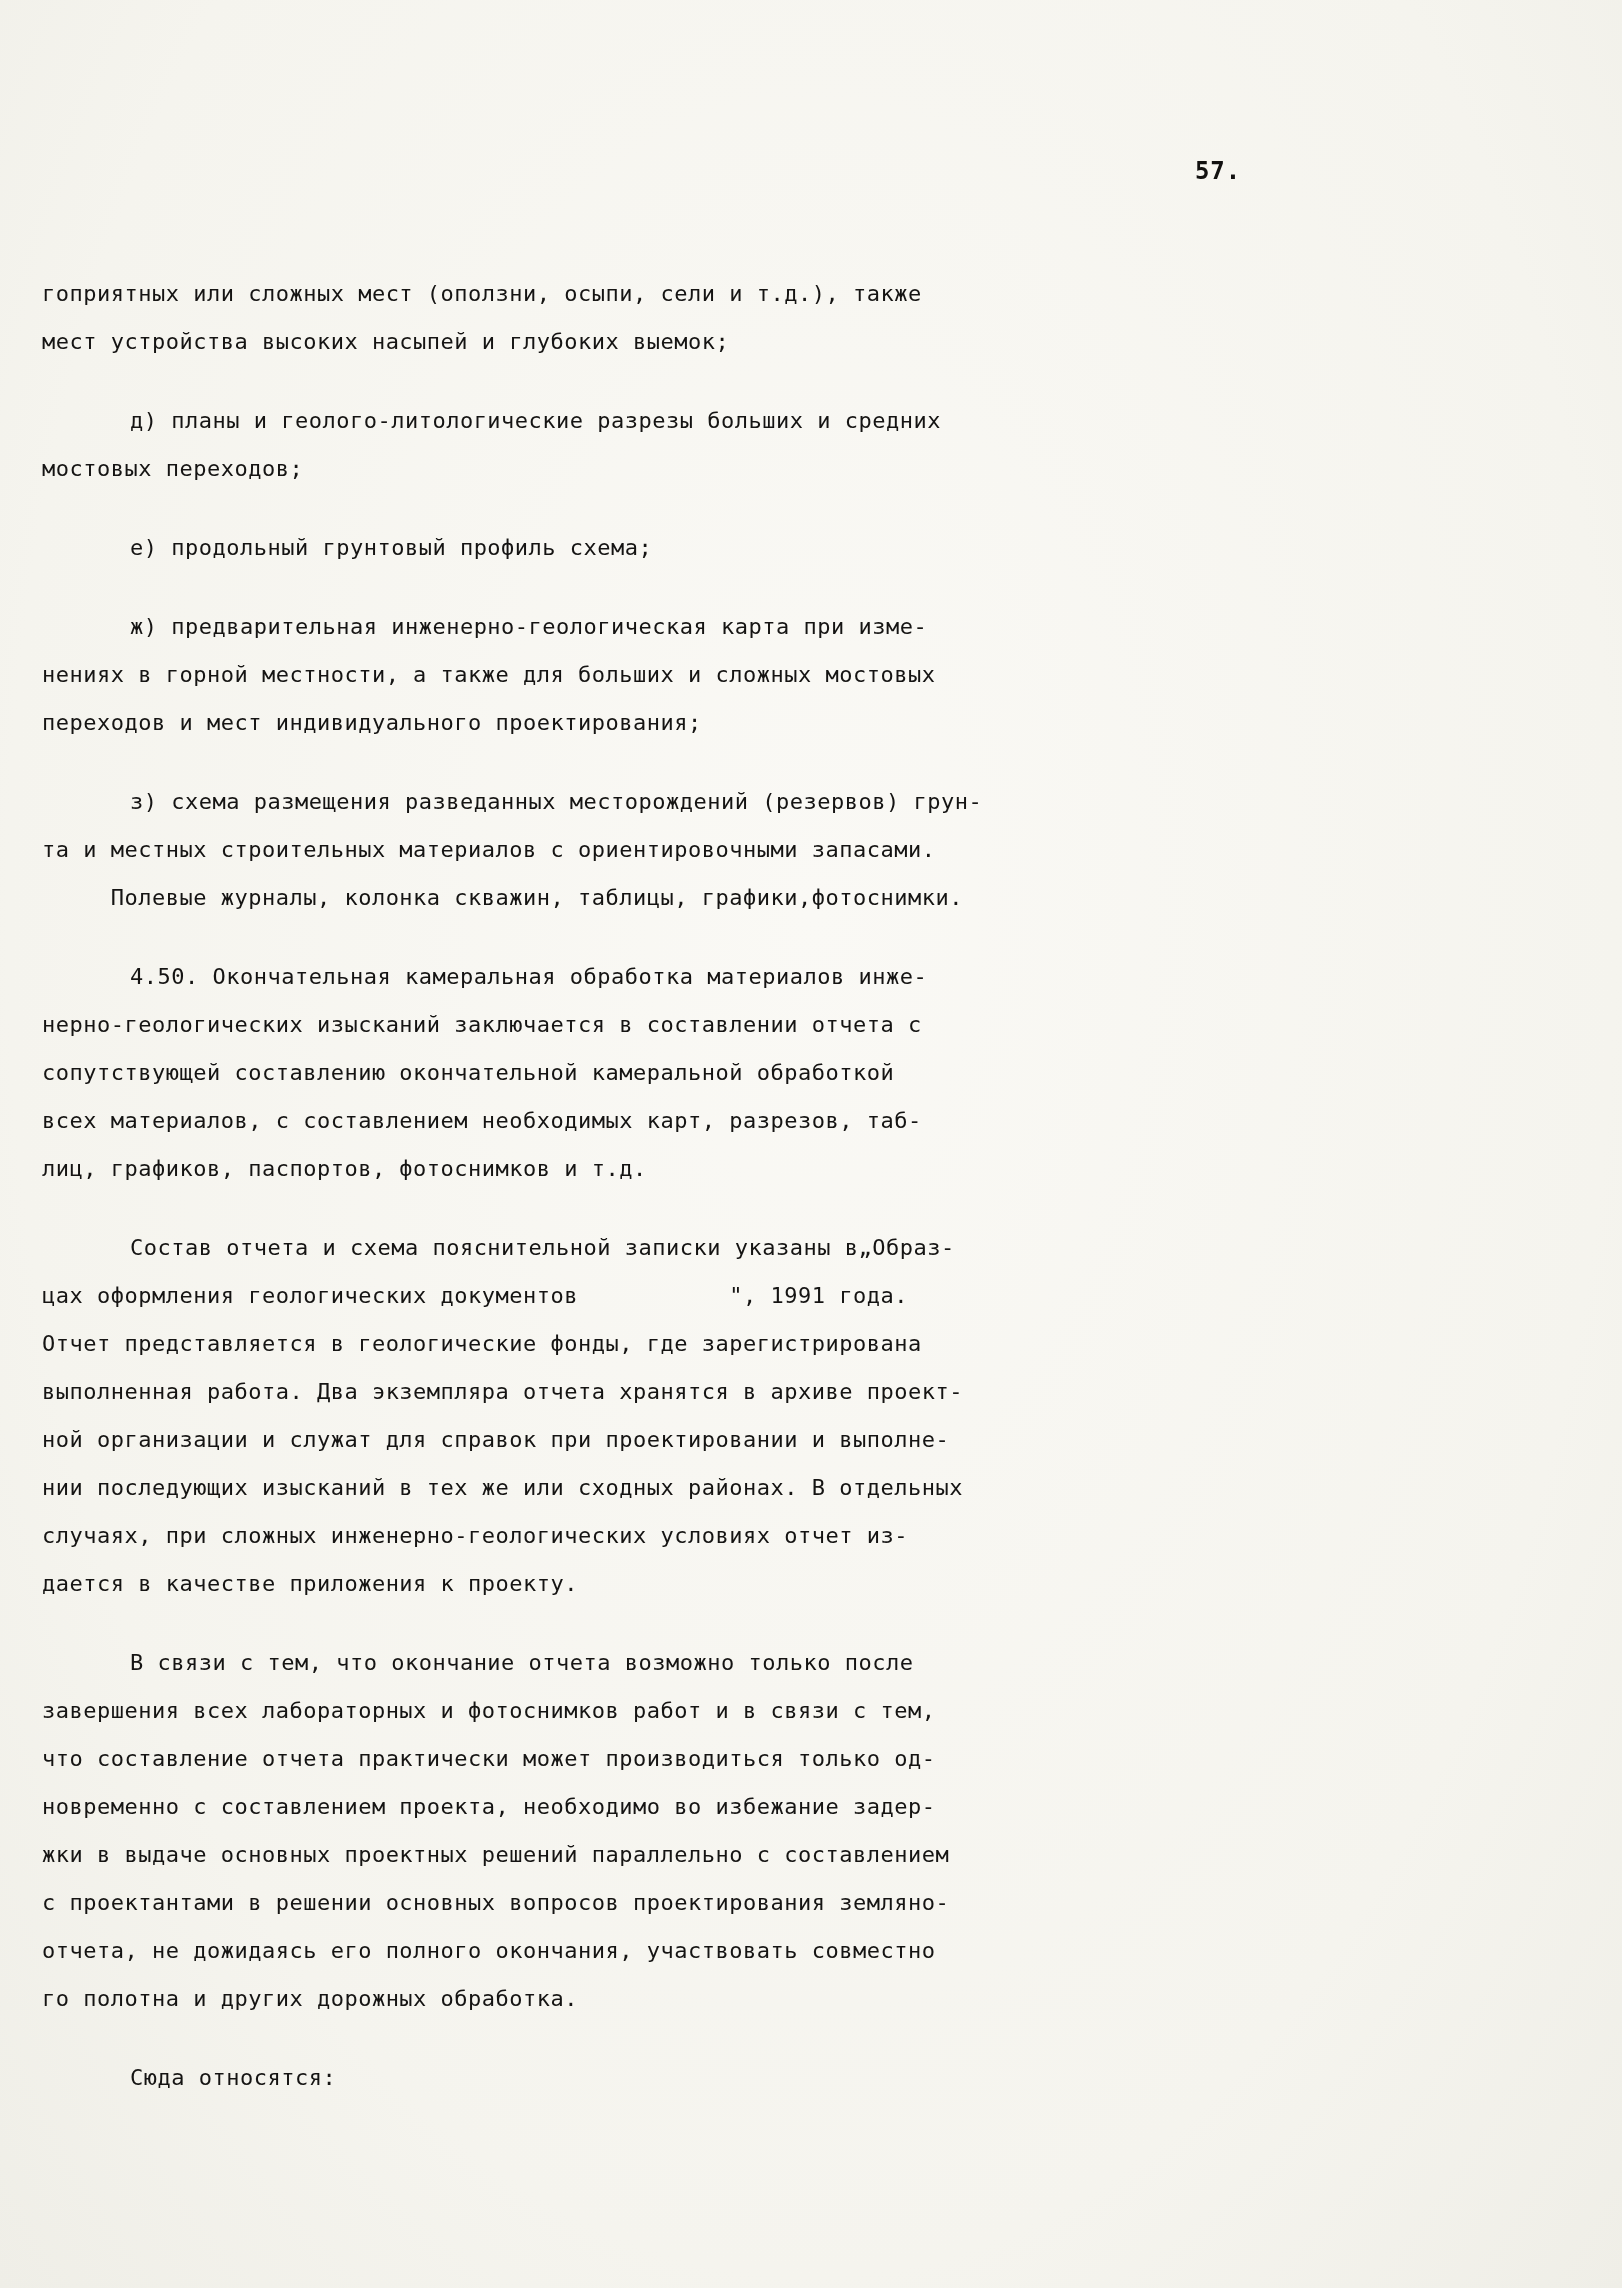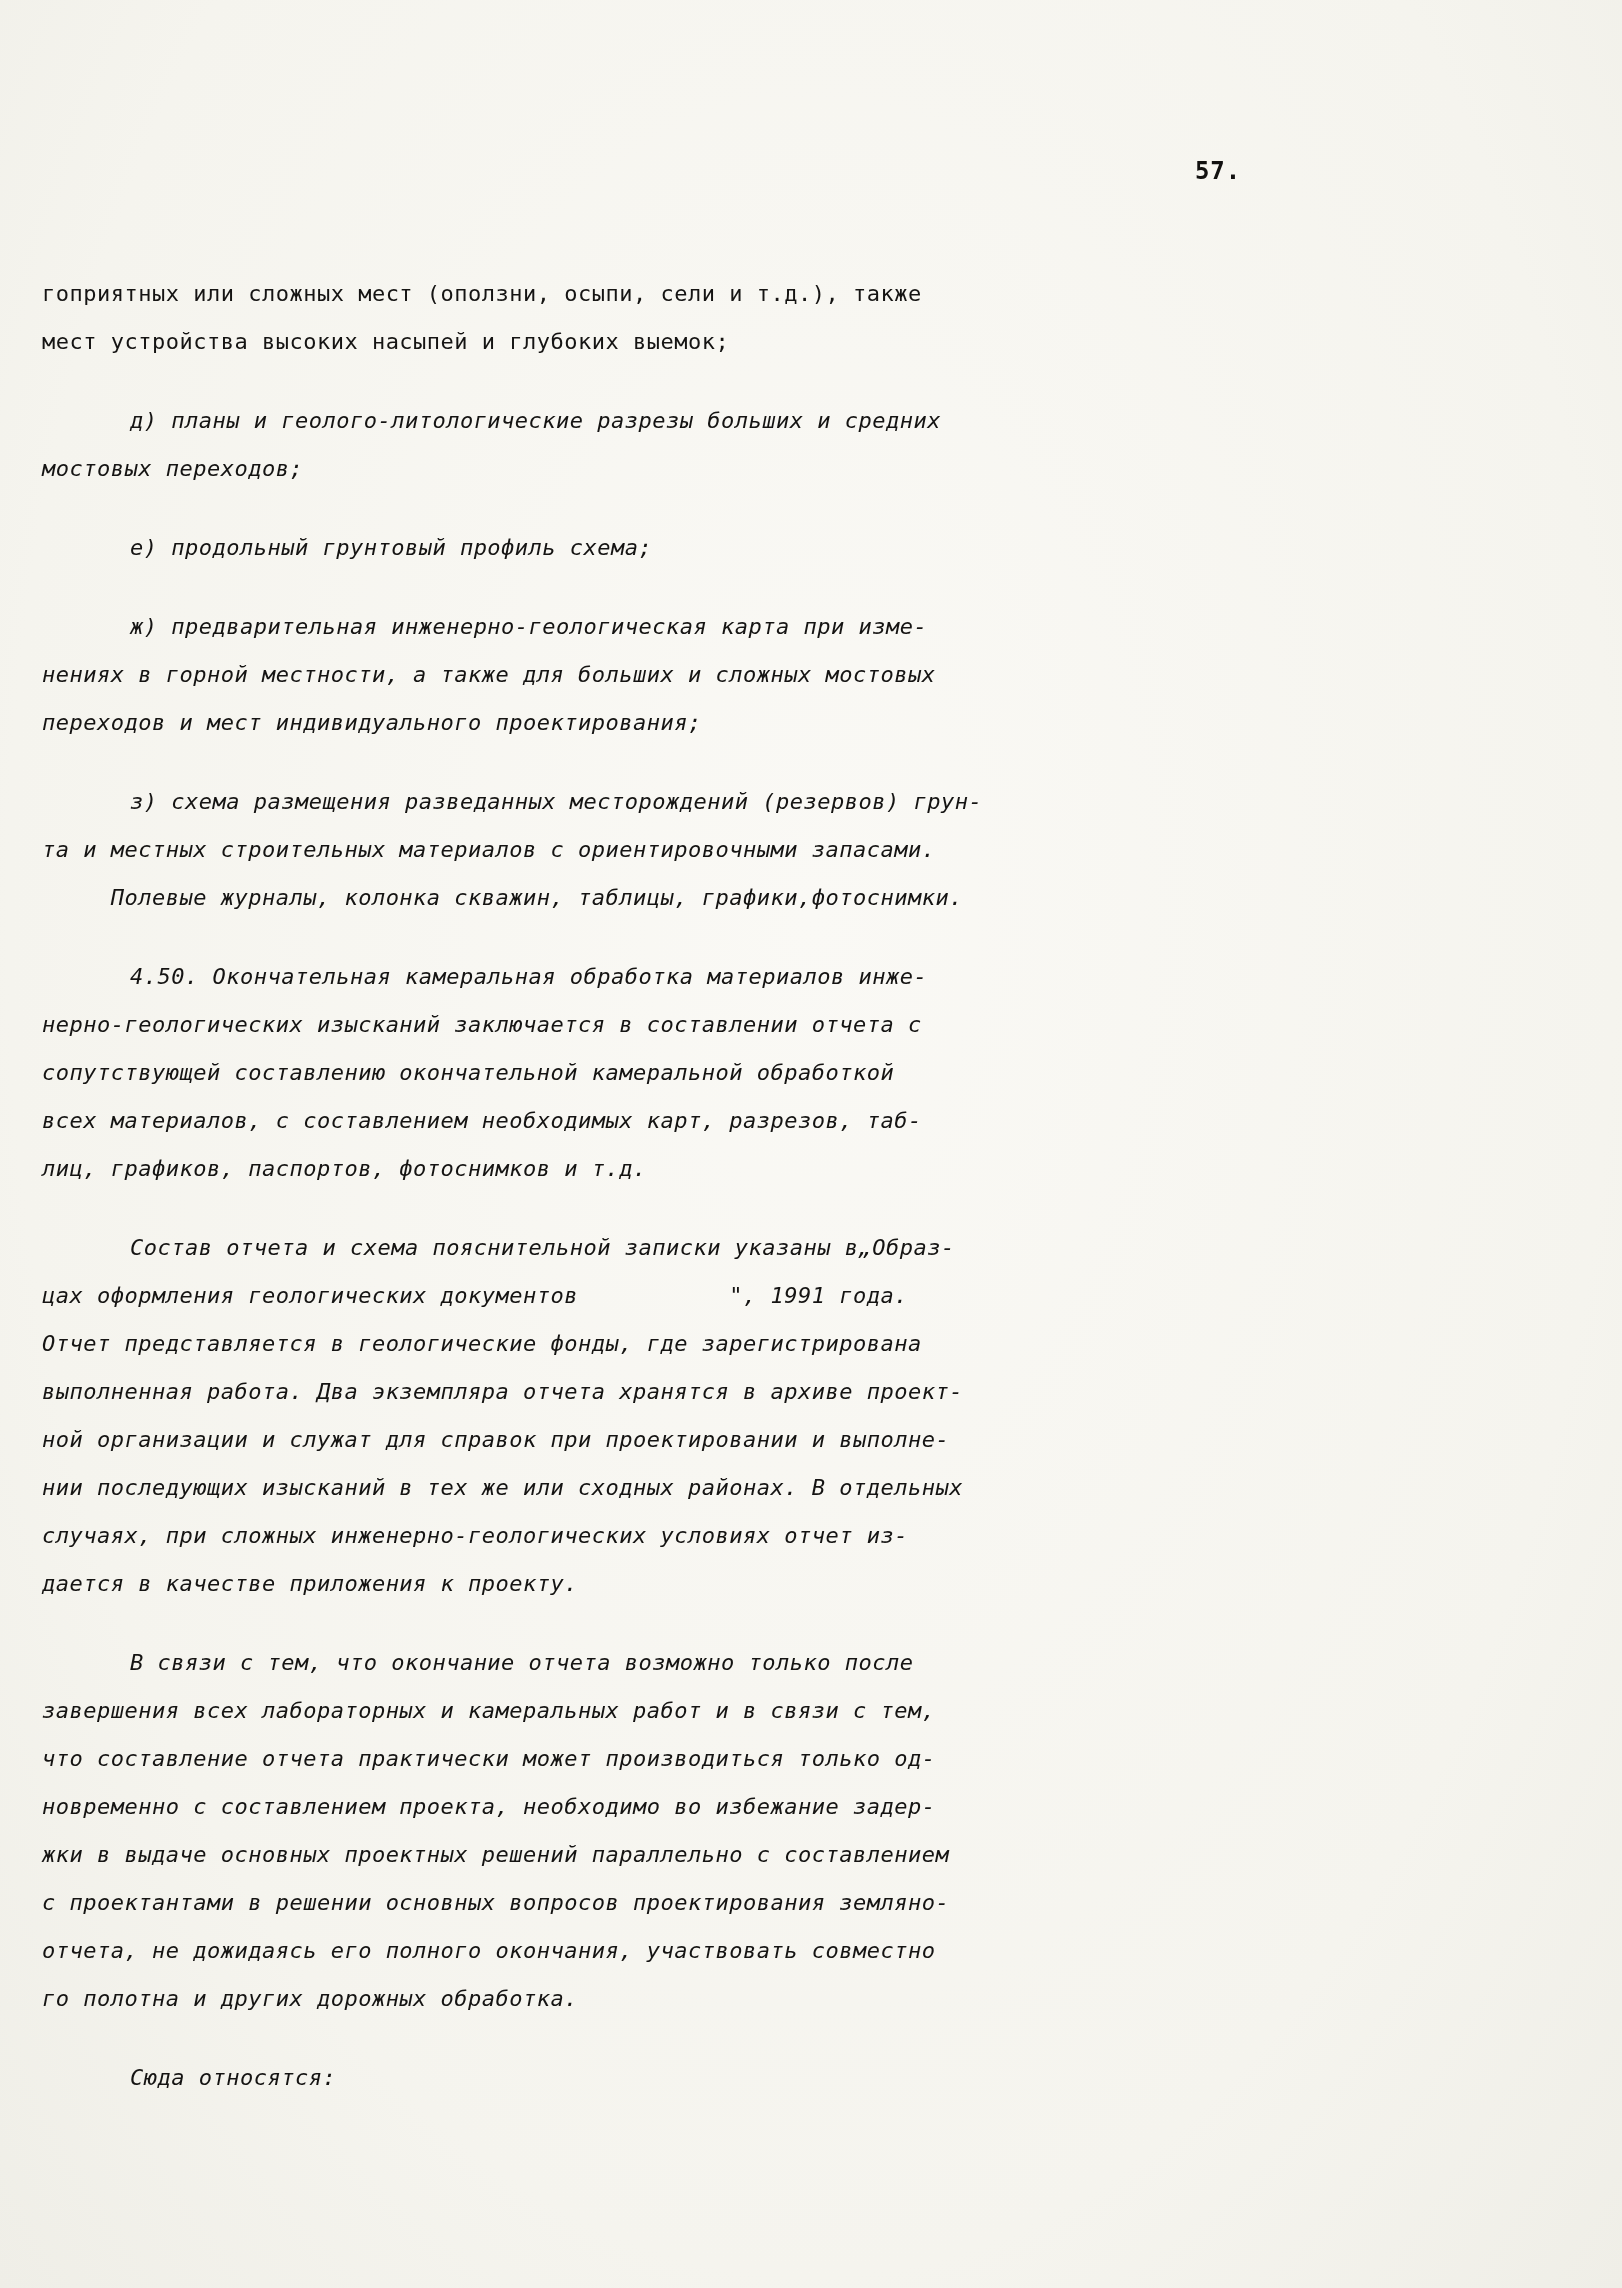--- a/index.html
+++ b/index.html
@@ -36,21 +36,20 @@
     width: 1480px;
     font-size: 22px;
     font-weight: 500;
     letter-spacing: 0.5px;
   }
   .para {
     margin: 0;
   }
   .para.spaced {
     margin-top: 31px;
-    font-style: italic;
   }
   .line {
     white-space: pre;
     line-height: 48px;
     min-height: 48px;
   }
   .para.indent .line.first {
     padding-left: 88px;
   }
 </style>
@@ -94,21 +93,21 @@
         <div class="line">цах оформления геологических документов           ", 1991 года.</div>
         <div class="line">Отчет представляется в геологические фонды, где зарегистрирована</div>
         <div class="line">выполненная работа. Два экземпляра отчета хранятся в архиве проект-</div>
         <div class="line">ной организации и служат для справок при проектировании и выполне-</div>
         <div class="line">нии последующих изысканий в тех же или сходных районах. В отдельных</div>
         <div class="line">случаях, при сложных инженерно-геологических условиях отчет из-</div>
         <div class="line">дается в качестве приложения к проекту.</div>
       </div>
       <div class="para spaced indent">
         <div class="line first">В связи с тем, что окончание отчета возможно только после</div>
-        <div class="line">завершения всех лабораторных и камеральных работ и в связи с тем,</div>
+        <div class="line">завершения всех лабораторных и фотоснимков работ и в связи с тем,</div>
         <div class="line">что составление отчета практически может производиться только од-</div>
         <div class="line">новременно с составлением проекта, необходимо во избежание задер-</div>
         <div class="line">жки в выдаче основных проектных решений параллельно с составлением</div>
         <div class="line">с проектантами в решении основных вопросов проектирования земляно-</div>
         <div class="line">отчета, не дожидаясь его полного окончания, участвовать совместно</div>
         <div class="line">го полотна и других дорожных обработка.</div>
       </div>
       <div class="para spaced indent">
         <div class="line first">Сюда относятся:</div>
       </div>

